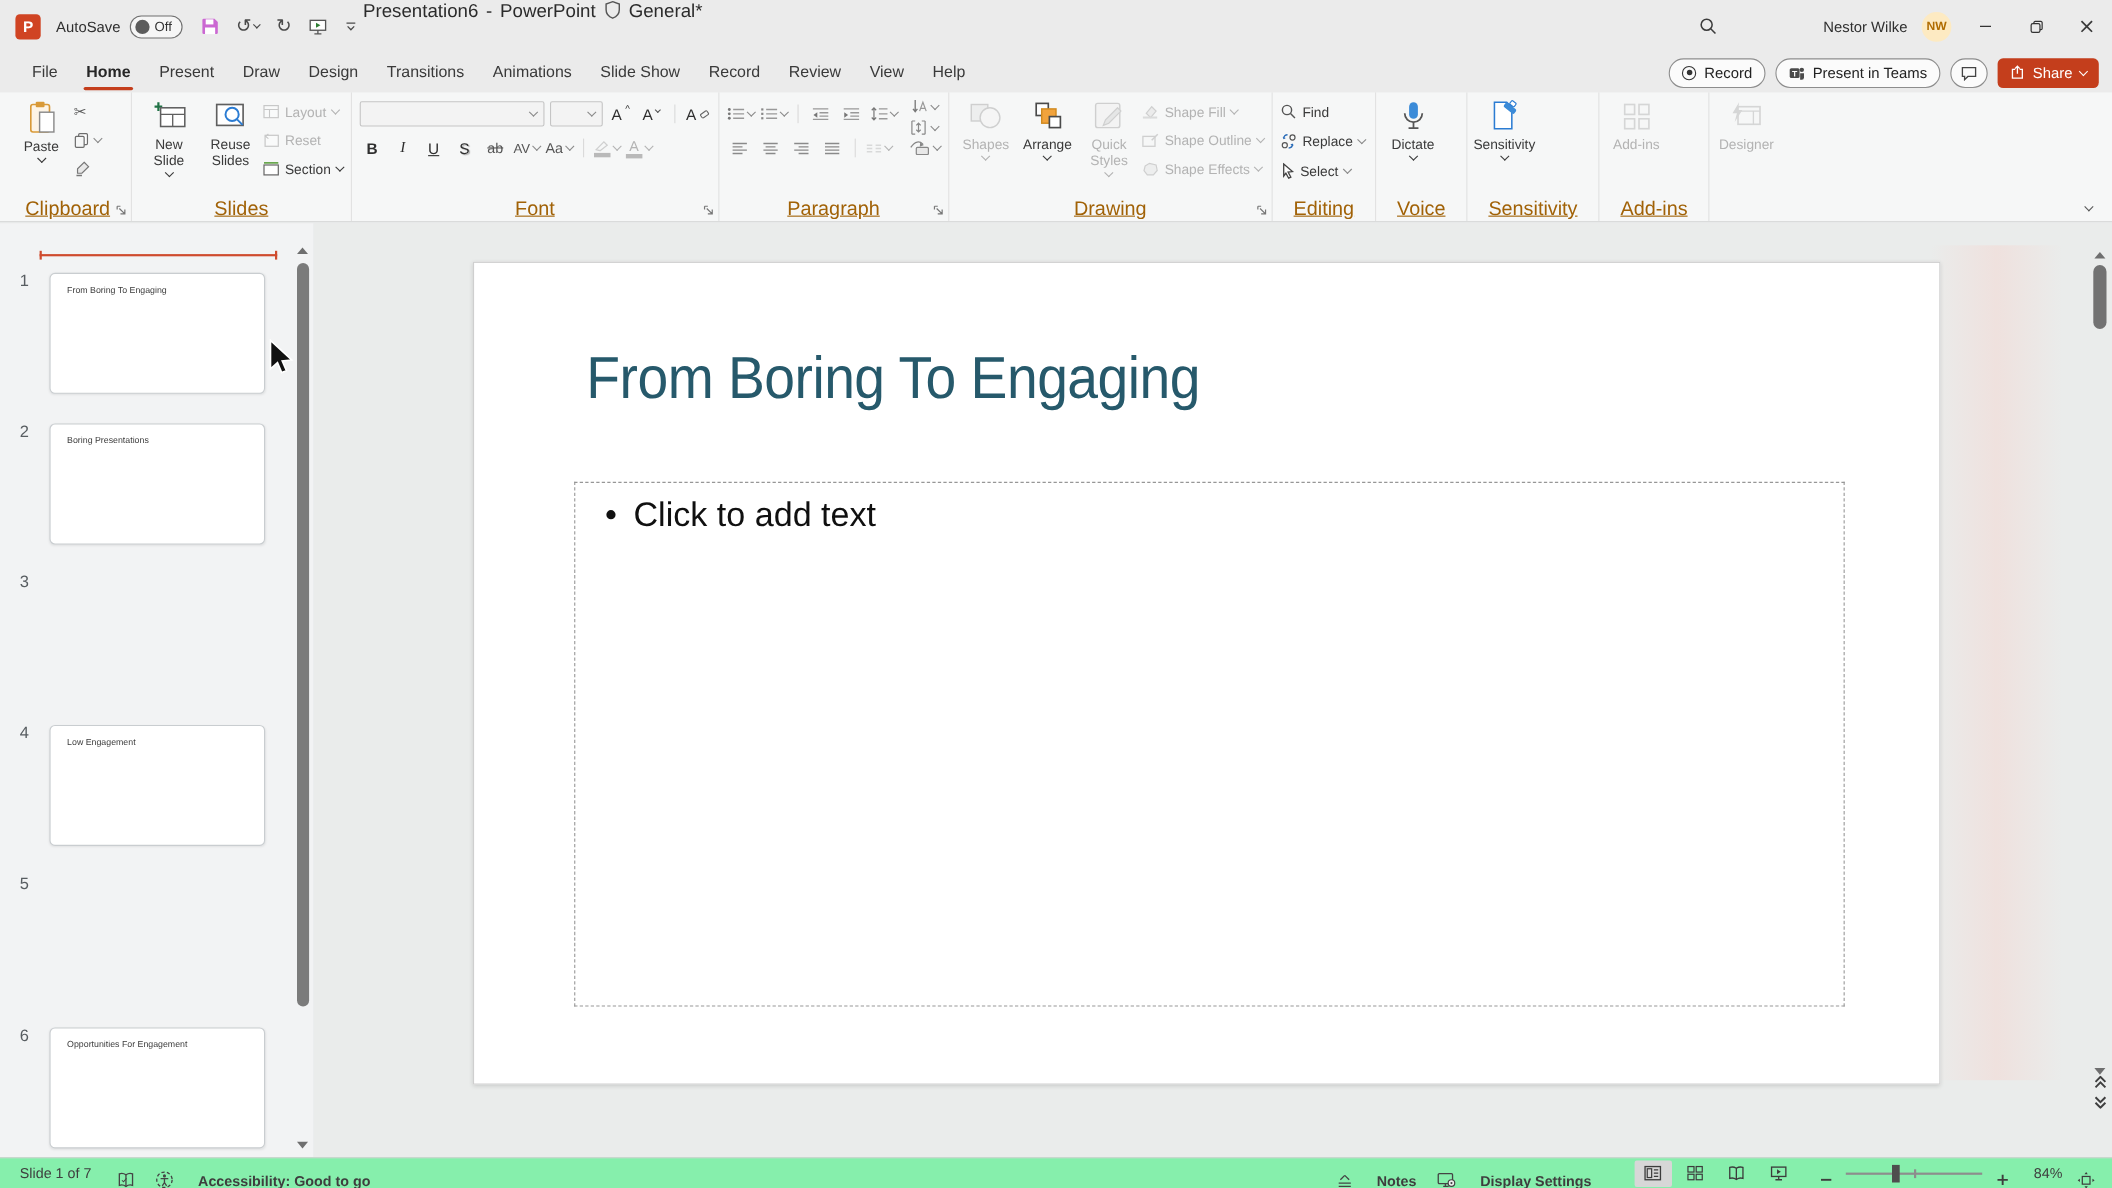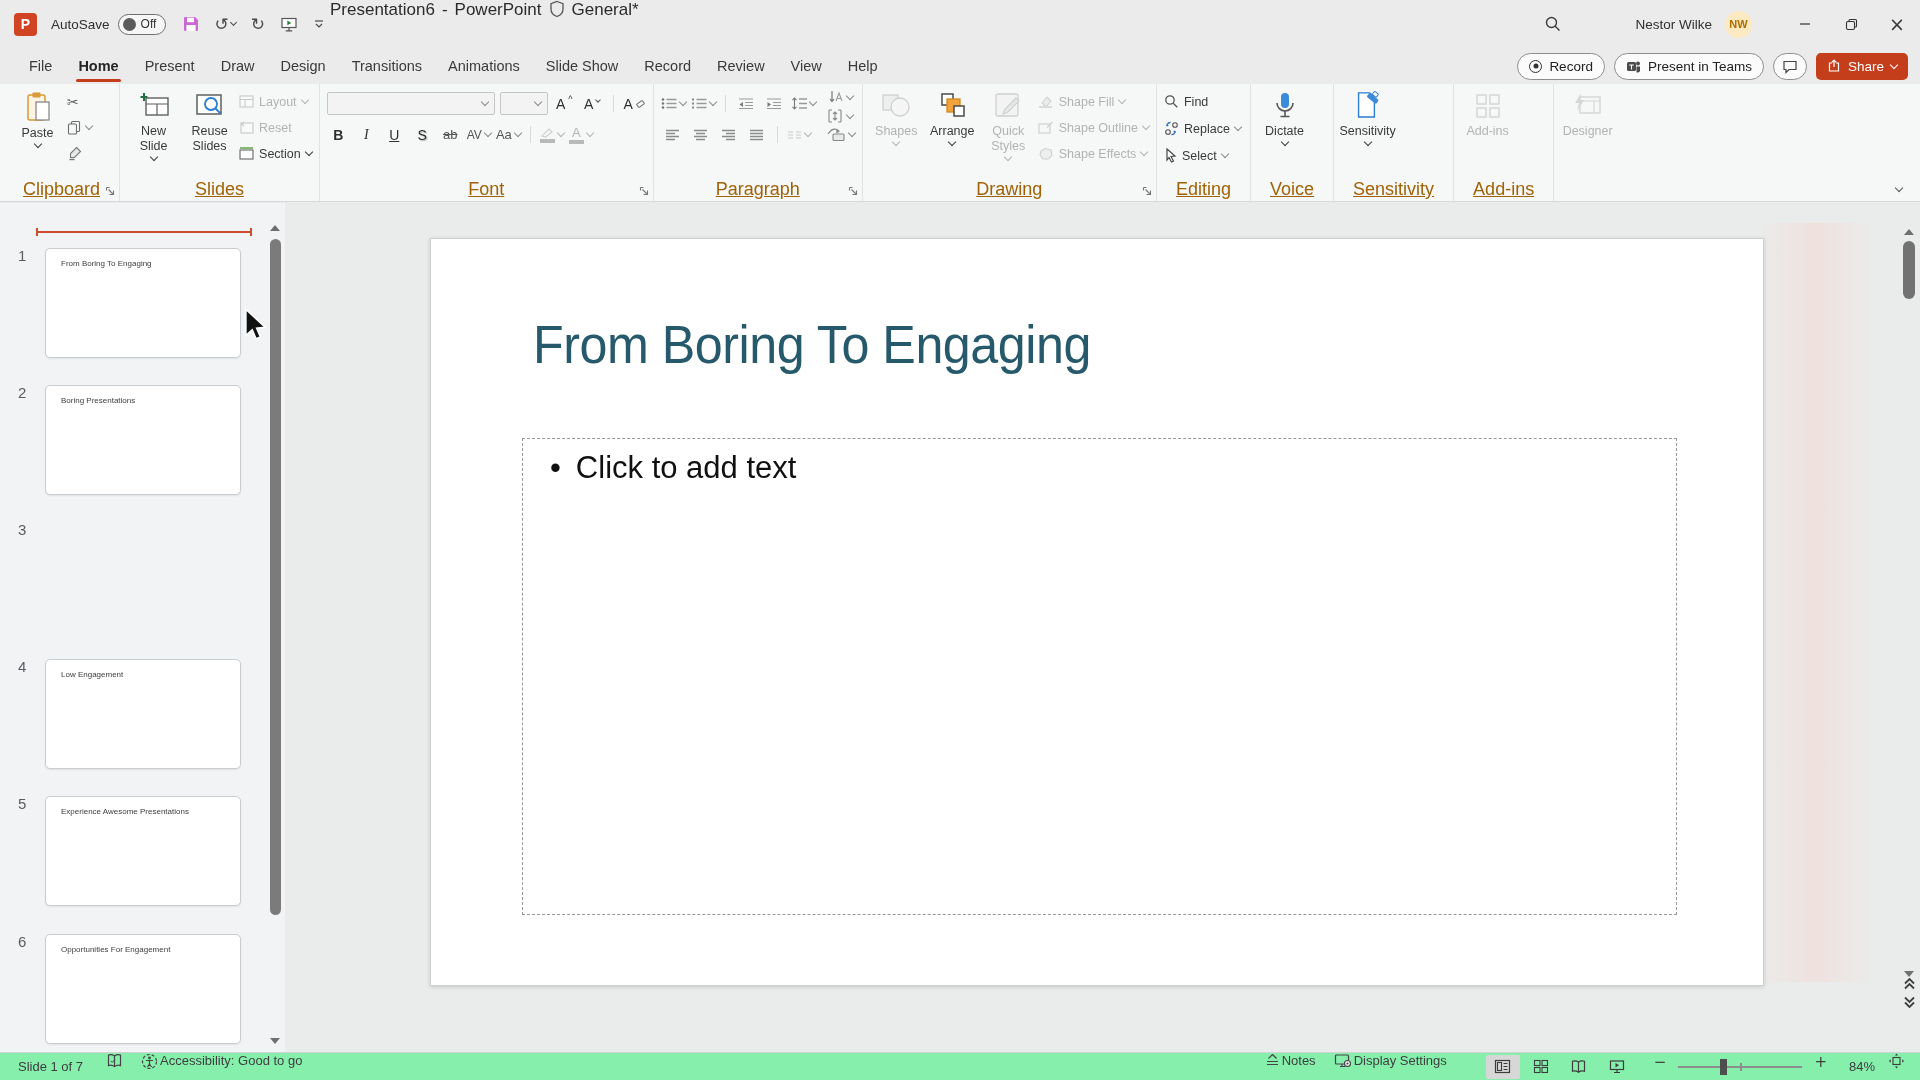--- a/index.html
+++ b/index.html
@@ -21,21 +21,21 @@
   .toggle-label{font-size:12px;color:#333;}
   .qat{display:flex;align-items:center;gap:15px;margin-left:16px;}
   .qbtn{display:flex;align-items:center;color:#4a4a4a;font-size:17px;gap:2px;}
   .title-center{position:absolute;left:330px;top:0;height:48px;display:flex;align-items:flex-start;
                 gap:7px;font-size:17px;color:#2b2b2b;}
   .tb-right{position:absolute;right:0;top:0;height:48px;display:flex;align-items:center;}
   .search-btn{position:absolute;right:358px;top:0;height:48px;display:flex;align-items:center;}
   .username{font-size:13.5px;color:#2f2f2f;margin-right:13px;}
   .avatar{width:27px;height:27px;border-radius:50%;background:#fdeac2;color:#b06c00;
           font-size:11px;font-weight:700;display:flex;align-items:center;justify-content:center;
-          margin-right:30px;}
+          margin-right:8px;}
   .win-btn{width:46px;height:48px;display:flex;align-items:center;justify-content:center;color:#3a3a3a;}
   .close-glyph{font-size:19px;line-height:1;}
 
   
   .tabrow{position:absolute;top:48px;left:0;right:0;height:36px;background:#ebebeb;
           display:flex;align-items:center;padding-left:16px;}
   .tab{padding:0 13px;font-size:14.5px;color:#3a3a3a;height:36px;display:flex;align-items:center;position:relative;}
   .tab.active{font-weight:700;color:#262626;}
   .tab.active::after{content:"";position:absolute;left:11px;right:11px;bottom:2px;height:3px;
                      border-radius:2px;background:#c43e1c;}
@@ -108,21 +108,21 @@
   .escroll-thumb{position:absolute;left:1px;top:0;width:12px;height:58px;border-radius:6px;background:#727272;}
   .navbtn{position:absolute;right:3px;width:16px;display:flex;flex-direction:column;align-items:center;gap:1px;color:#3f3f3f;}
   .notesbar{position:absolute;left:0;right:0;bottom:0;height:49px;background:#edeff0;
             border-top:1px solid #d5d7d8;display:flex;align-items:center;padding-left:22px;
             font-size:17px;color:#4c4c4c;}
 
   
   .statusbar{position:absolute;bottom:0;left:0;right:0;height:28px;background:#86efac;
              border-top:1px solid #d3d3d3;display:flex;align-items:center;font-size:13px;
              color:#3e3e3e;padding:0 8px 0 18px;}
-  .sb-item{display:flex;align-items:flex-start;gap:2px;padding:0 9px;height:28px;}
+  .sb-item{display:flex;align-items:flex-end;gap:22px;padding:0 9px;height:28px;font-weight:bold;}
   .sb-right{margin-left:auto;display:flex;align-items:center;}
   .viewbtn{width:34px;height:24px;display:flex;align-items:center;justify-content:center;
            border-radius:2px;margin:0 2px;color:#3e3e3e;}
   .viewbtn.sel{background:#d7d7d7;}
   .ztrack{position:relative;width:124px;height:2px;background:#8d8d8d;margin:0 8px;}
   .ztick{position:absolute;left:50%;top:-3px;width:2px;height:8px;background:#8d8d8d;}
   .zthumb{position:absolute;left:42px;top:-7px;width:7px;height:16px;background:#4e4e4e;}
   .zlabel{width:40px;text-align:right;margin:0 6px 0 4px;}
 
   .cursor{position:absolute;left:244px;top:308px;z-index:50;}
@@ -695,23 +695,20 @@
   </div>
 
   <span class="thumb-num" style="top:318px;">3</span>
 
   <span class="thumb-num" style="top:455px;">4</span>
   <div class="thumb" style="top:456px;">
     <span class="thumb-title">Low Engagement</span>
   </div>
 
   <span class="thumb-num" style="top:592px;">5</span>
-  <div class="thumb" style="top:593px;">
-    <span class="thumb-title">Experience Awesome Presentations</span>
-  </div>
 
   <span class="thumb-num" style="top:730px;">6</span>
   <div class="thumb" style="top:731px;">
     <span class="thumb-title">Opportunities For Engagement</span>
   </div>
 
   <div class="pscroll">
     <div class="arr arr-up" style="position:absolute;left:1px;top:0;"></div>
     <div class="pscroll-thumb" style="top:14px;height:676px;"></div>
     <div class="arr arr-down" style="position:absolute;left:1px;bottom:0;"></div>

